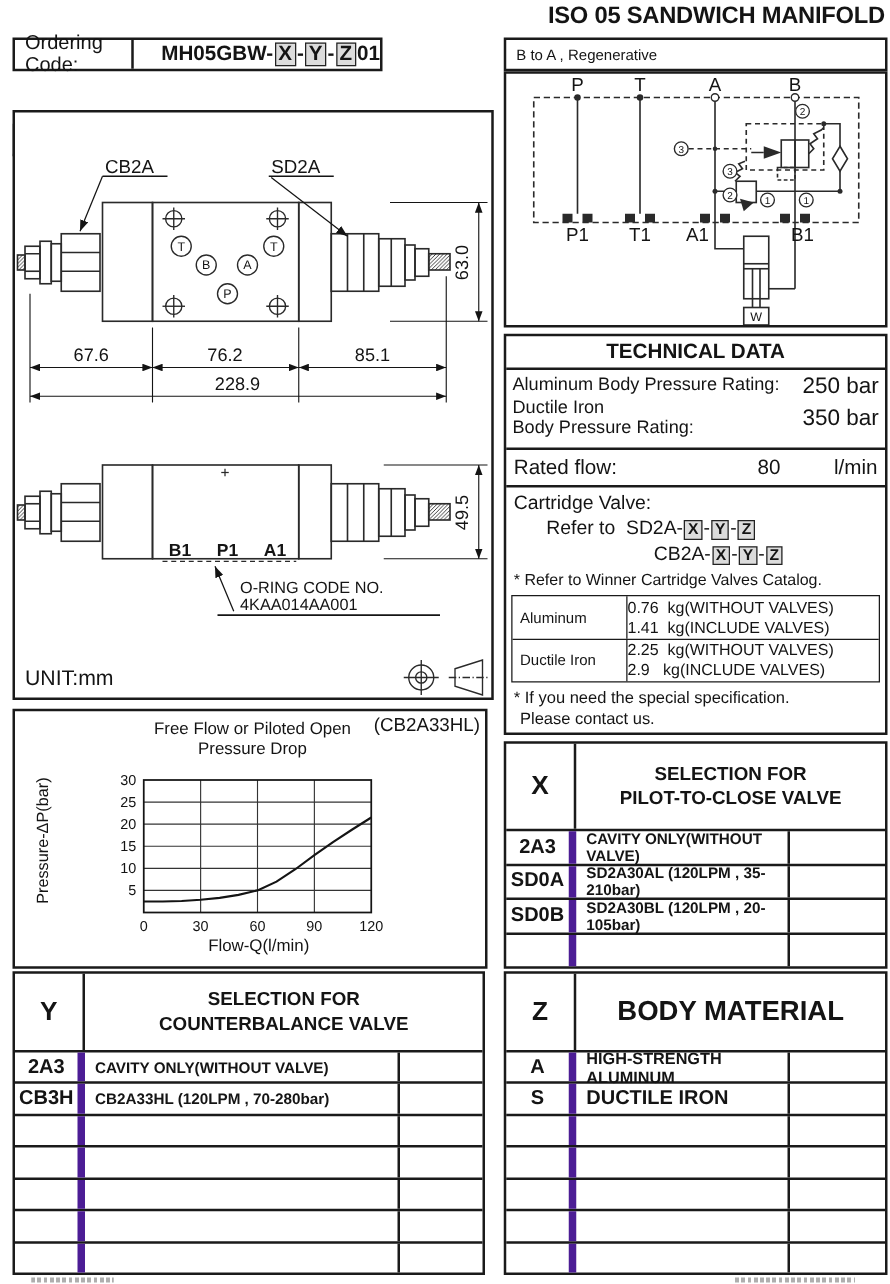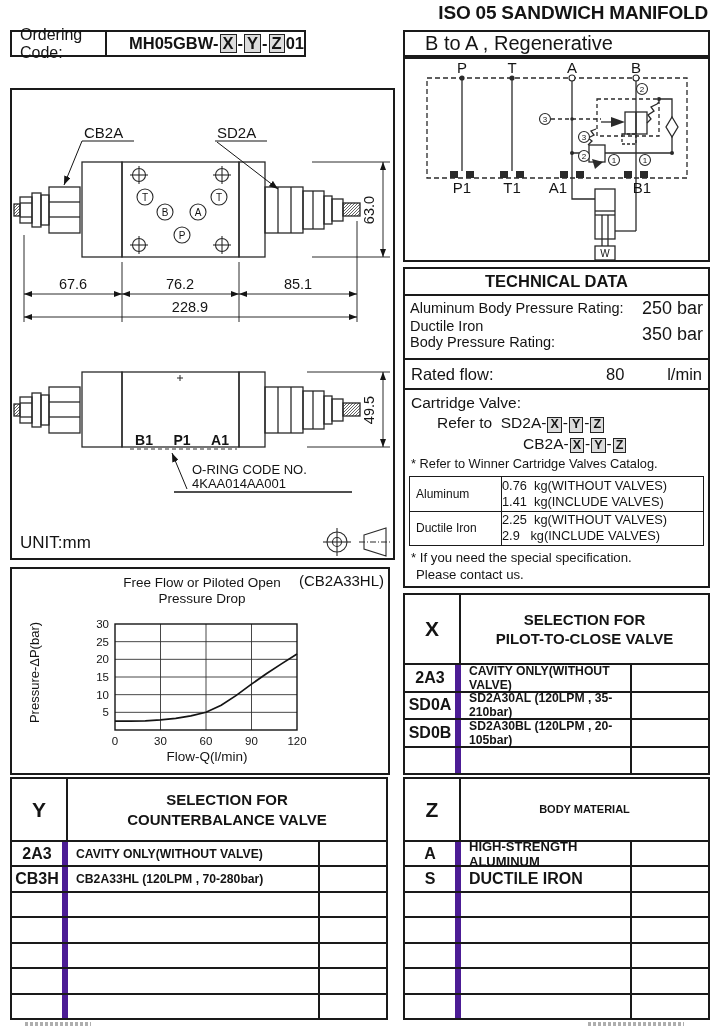--- a/index.html
+++ b/index.html
@@ -12,21 +12,21 @@
 
   .page-title{font-weight:bold;font-size:19px;letter-spacing:-0.2px;text-align:right;}
 
   
   .ord-row{display:flex;align-items:center;border:2px solid #1a1a1a;background:#fff;}
   .ord-label{width:146px;border-right:2px solid #1a1a1a;align-self:stretch;display:flex;align-items:center;padding-left:8px;font-size:16px;}
   .ord-code{flex:1;display:flex;align-items:center;padding-left:6px;font-weight:bold;font-size:16.5px;margin-left:16px;}
   .bx{display:inline-block;border:1.5px solid #222;background:#dcdcdc;padding:0 2px;margin:0 1px;font-weight:bold;line-height:1.05;}
   .stack{display:flex;align-items:center;padding-left:0;font-size:16px;border:2px solid #1a1a1a;border-top:none;background:#fff;margin-top:42px;}
 
-  .regen{display:flex;align-items:center;padding-left:20px;font-size:20px;}
+  .regen{display:flex;align-items:center;padding-left:8px;font-size:12px;}
 
   
   .tech{display:flex;flex-direction:column;}
   .tech-header{height:27px;border-bottom:2px solid #1a1a1a;display:flex;align-items:center;justify-content:center;font-weight:bold;font-size:16.5px;}
   .tech-rating{height:64px;border-bottom:2px solid #1a1a1a;padding:2px 5px 0 5px;}
   .tr-line{display:flex;align-items:center;justify-content:space-between;}
   .tr-label{font-size:14.5px;line-height:1.1;}
   .tr-value{font-size:18px;}
   .tech-flow{height:30px;border-bottom:2px solid #1a1a1a;display:flex;align-items:center;padding:0 6px;}
   .tech-flow .fl{flex:1;font-size:16.5px;}
@@ -453,21 +453,21 @@
     <div class="sel-row">
       <div class="sel-code"></div>
       <div class="sel-desc"></div>
       <div class="sel-tail"></div>
     </div>
   </div>
 
   <div class="sel-table t-z" style="left:403px;top:777px;width:307px;height:243px;">
     <div class="sel-hrow">
       <div class="sel-hcode">Z</div>
-      <div class="sel-htitle" style="font-size:11px;">
+      <div class="sel-htitle" style="font-size:22px;">
           <span>BODY MATERIAL</span>
         </div>
     </div>
     <div class="sel-row">
       <div class="sel-code">A</div>
       <div class="sel-desc desc-md">HIGH-STRENGTH ALUMINUM</div>
       <div class="sel-tail"></div>
     </div>
     <div class="sel-row">
       <div class="sel-code">S</div>

